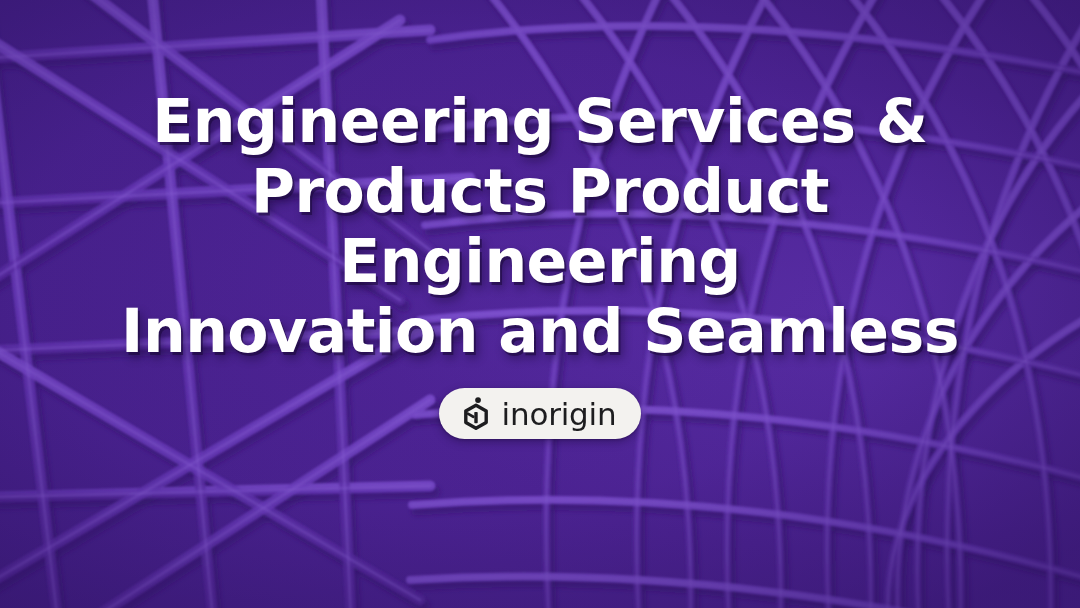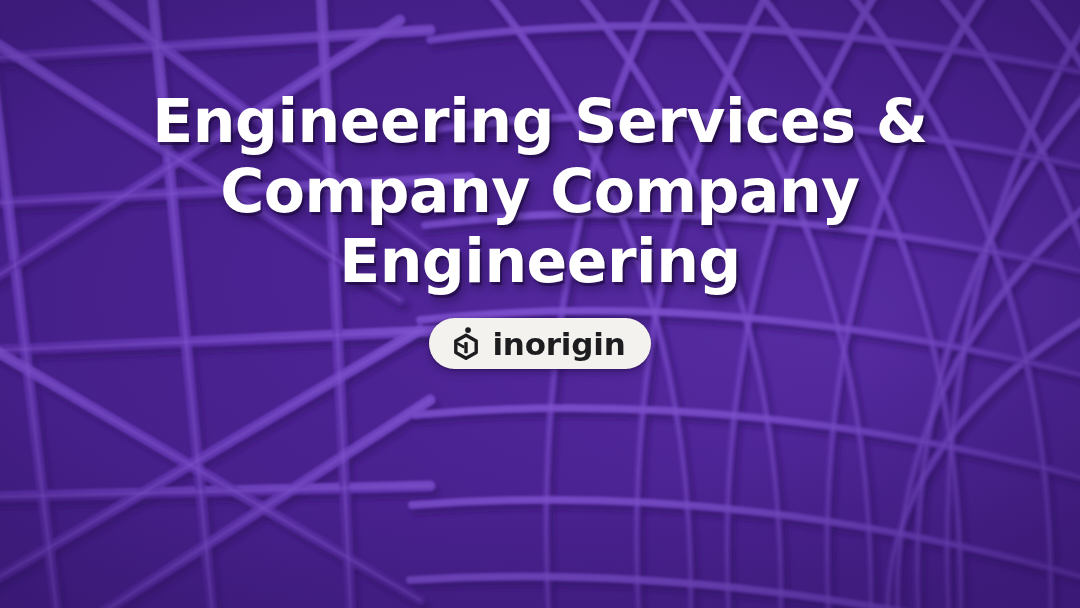--- a/index.html
+++ b/index.html
@@ -94,21 +94,21 @@
       0 1px 2px rgba(24,8,52,0.30);
   }
   .logo-mark {
     display: block;
     width: 34px;
     height: 34px;
     flex: 0 0 auto;
   }
   .logo-word {
     font-family: "DejaVu Sans", sans-serif;
-    font-weight: bold;
+    font-weight: normal;
     font-size: 31px;
     line-height: 1;
     letter-spacing: -0.2px;
     color: #1d1d1f;
     position: relative;
     top: 1px;
   }
 </style>
 </head>
 <body>
@@ -189,22 +189,23 @@
       <use href="#ribbons-dense" stroke-width="2.2"></use>
     </g>
   </svg>
 
   <div class="bg-layer bg-vignette"></div>
 
   <div class="hl-spacer"></div>
 
   <h1 class="headline">
     <span class="hl-line">Engineering Services &amp;</span>
-    <span class="hl-line">Company Company</span>
+    <span class="hl-line">Products Product</span>
     <span class="hl-line">Engineering</span>
+    <span class="hl-line">Innovation and Seamless</span>
   </h1>
 
   <div class="logo-wrap">
     <div class="logo-pill">
       <svg class="logo-mark" viewBox="0 0 100 100" aria-hidden="true">
 
         <circle cx="56" cy="12" r="8.5" fill="#1d1d1f"></circle>
 
         <path d="M50,27 L80,44 L80,78 L50,95 L20,78 L20,44 Z" fill="none" stroke="#1d1d1f" stroke-width="10" stroke-linejoin="round"></path>
 

